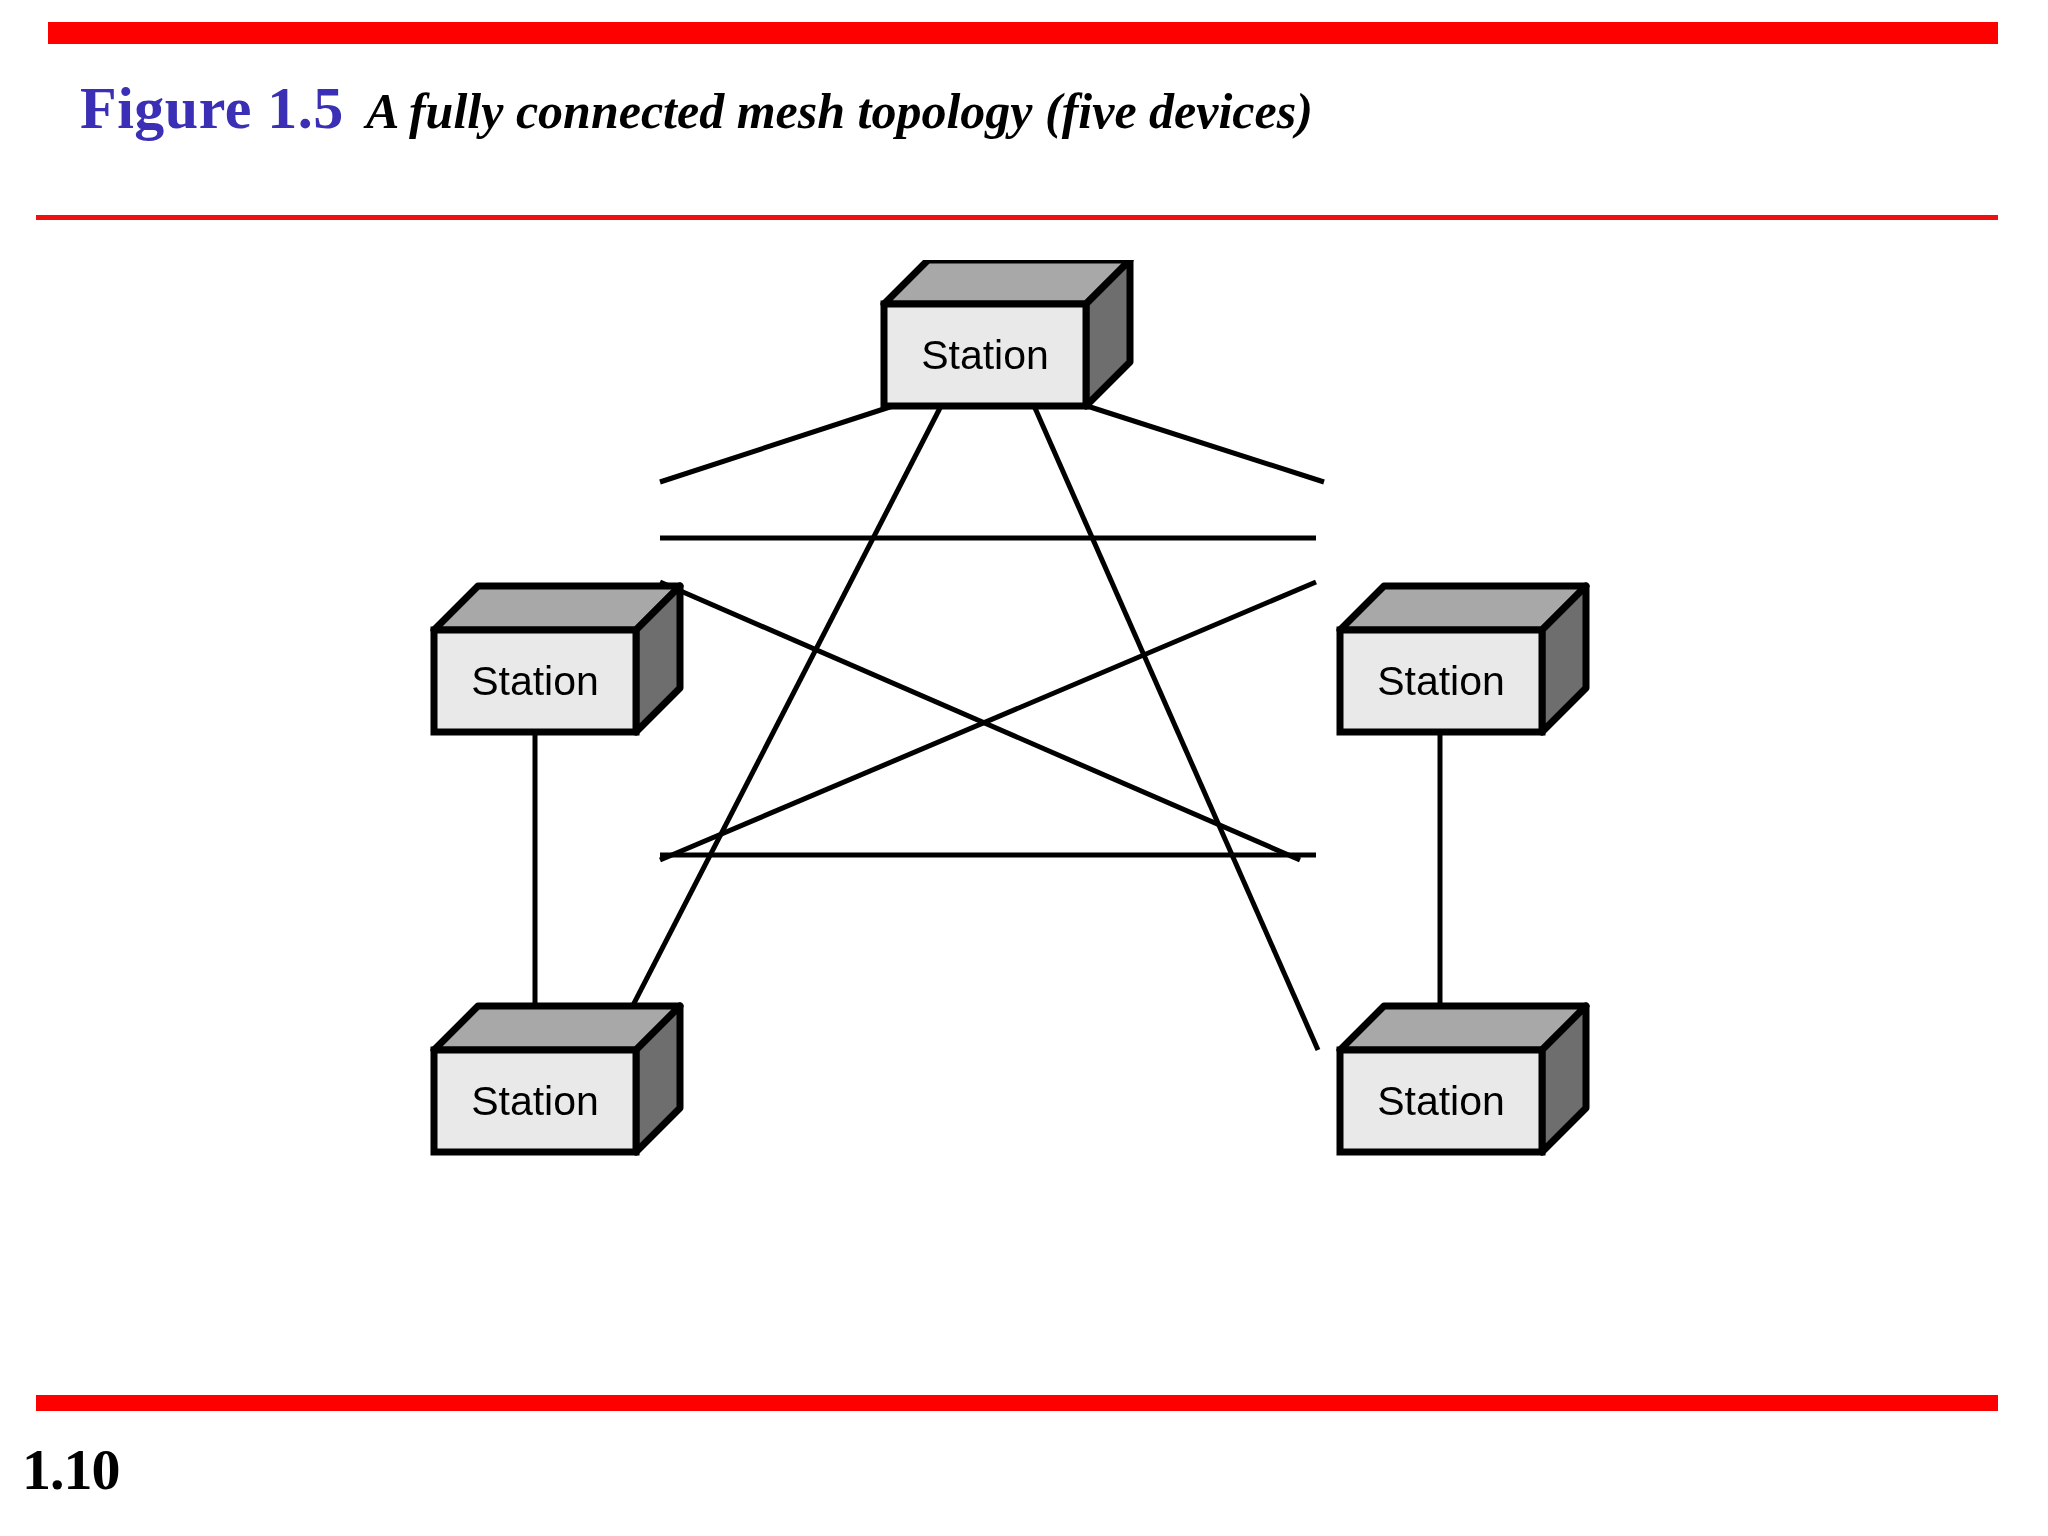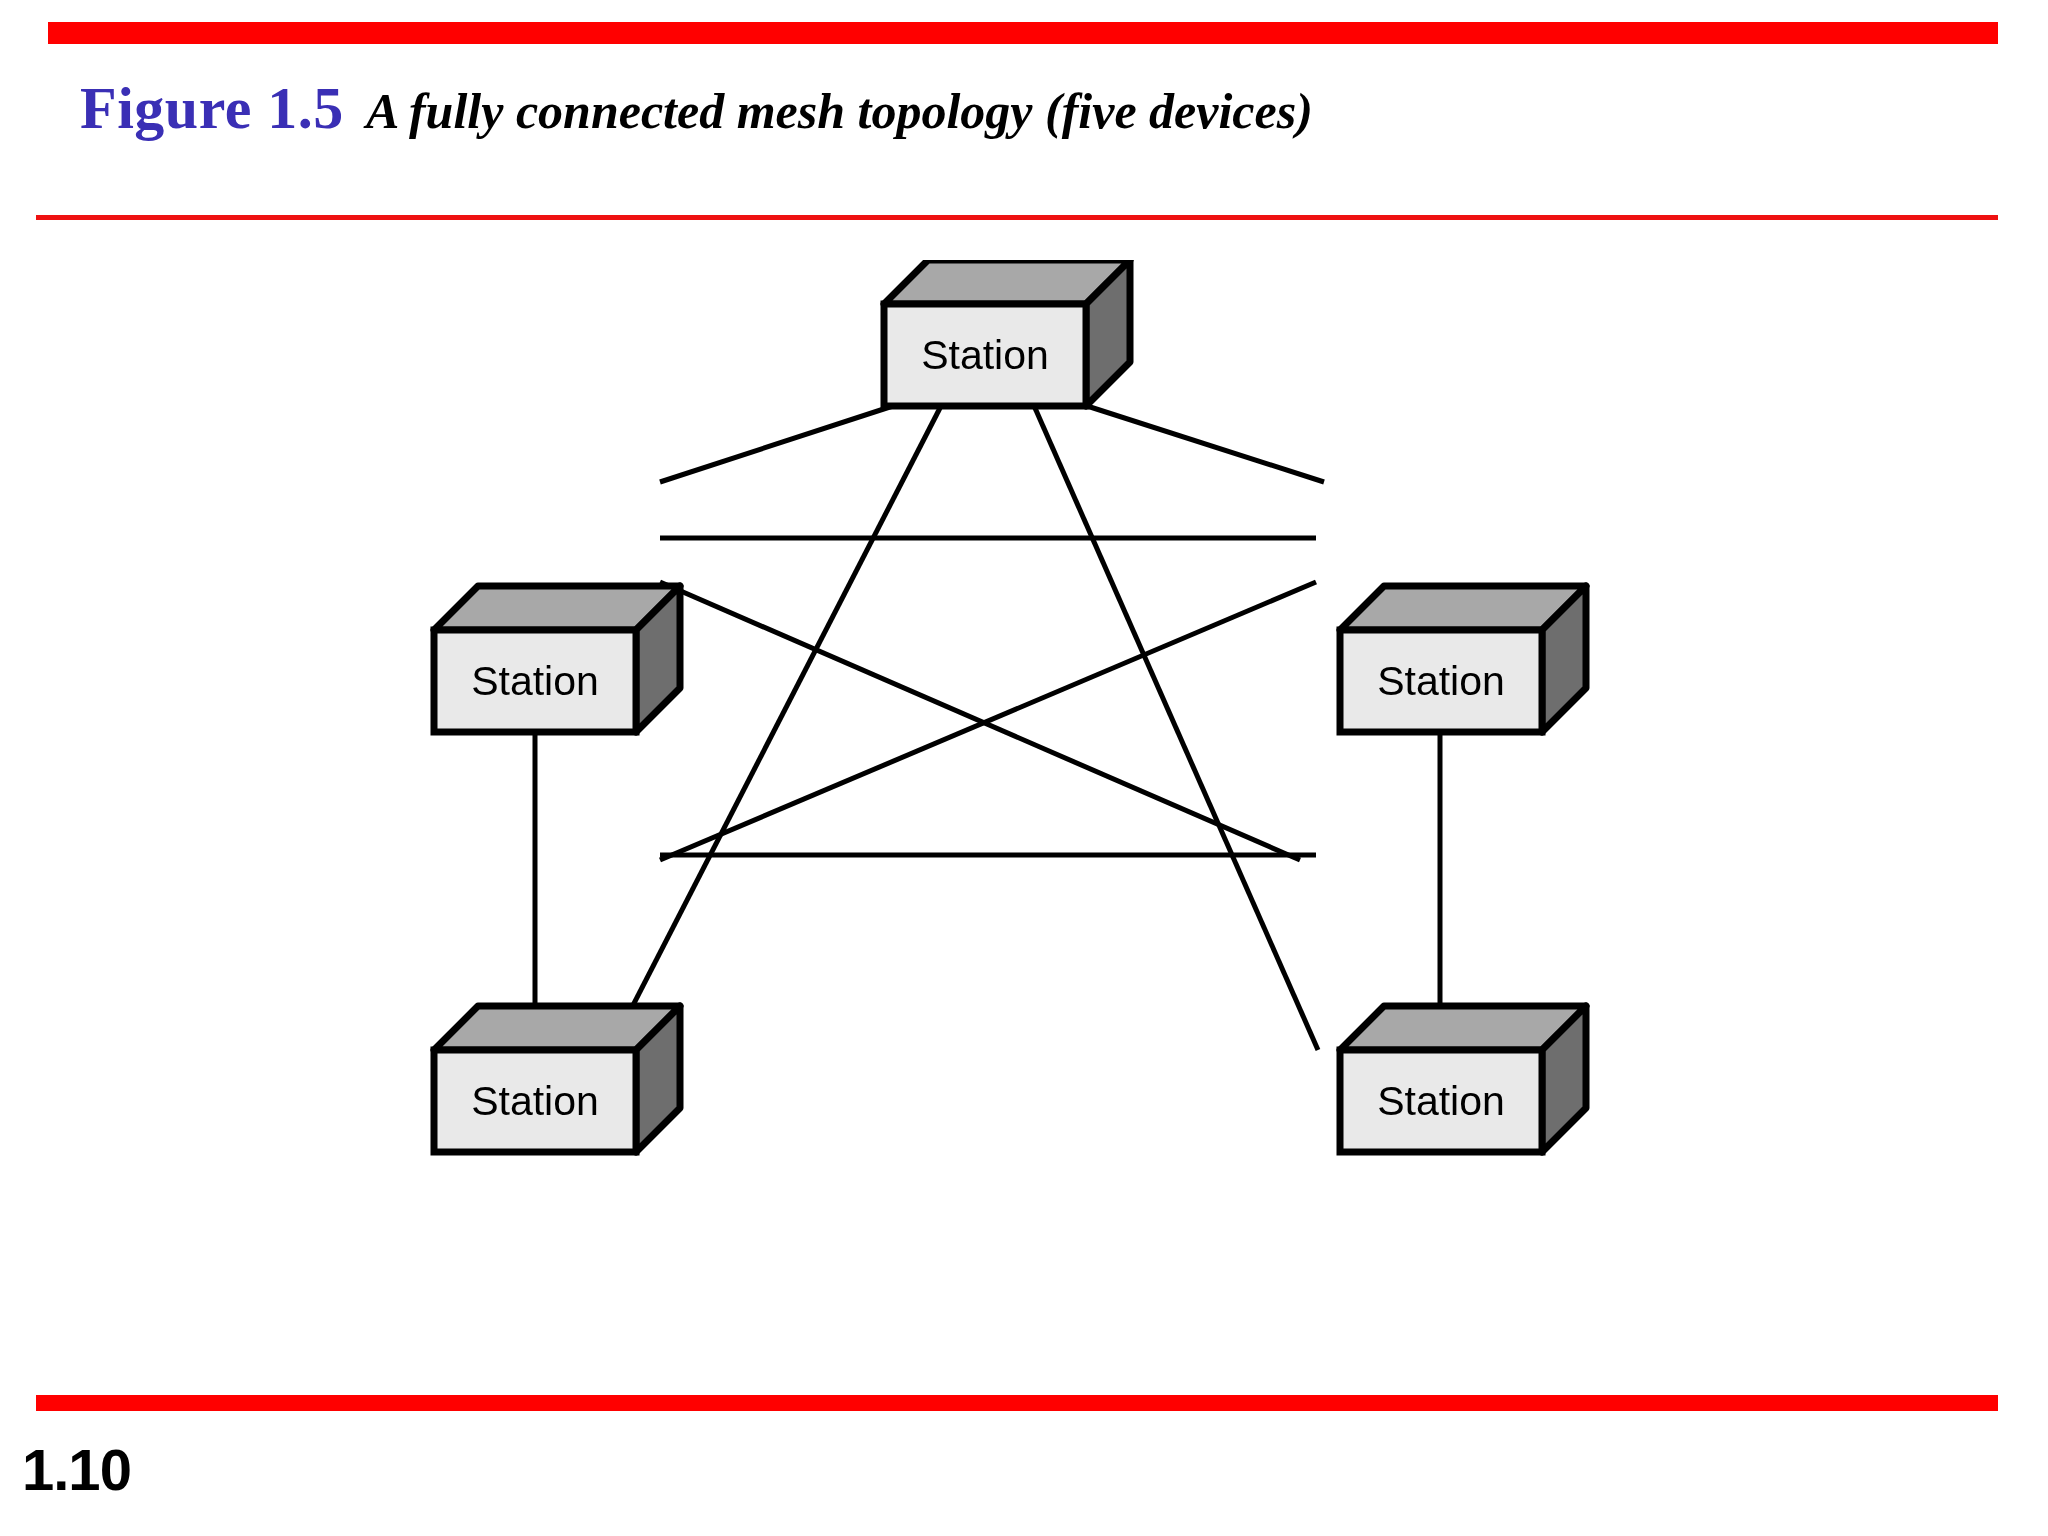--- a/index.html
+++ b/index.html
@@ -58,21 +58,21 @@
     font-weight: bold;
     font-style: italic;
     font-size: 50px;
     color: #000000;
     margin-left: 22px;
   }
   .page-number {
     position: absolute;
     left: 22px;
     top: 1436px;
-    font-family: Liberation Sans, sans-serif;
+    font-family: Liberation Serif, serif;
     font-weight: bold;
     font-size: 58px;
     color: #000000;
     letter-spacing: -1px;
   }
   #diagram {
     position: absolute;
     left: 0;
     top: 260px;
     width: 2048px;

